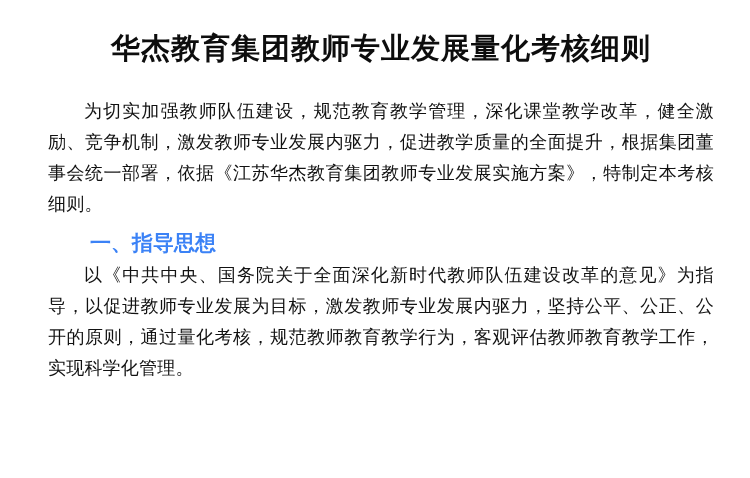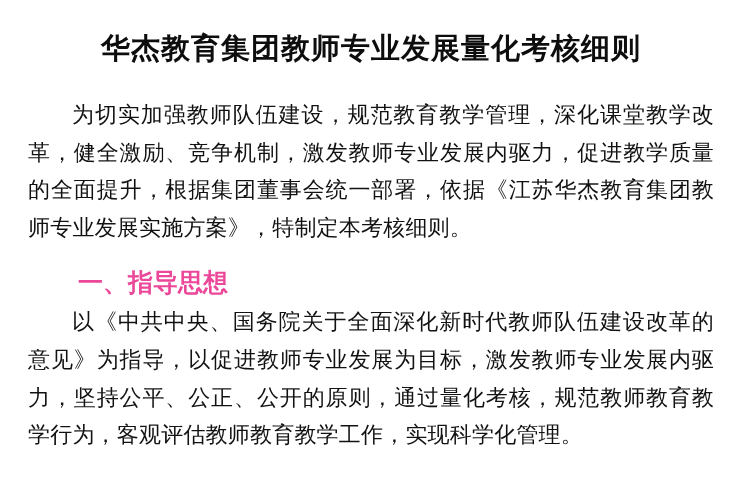--- a/index.html
+++ b/index.html
@@ -11,56 +11,56 @@
     height: 478px;
     background: #ffffff;
     font-family: "Liberation Serif", "DejaVu Serif", serif;
     color: #111111;
     overflow: hidden;
   }
   .page {
     width: 750px;
     height: 426px;
     box-sizing: border-box;
-    padding: 18px 36px 0 28px;
+    padding: 18px 36px 0 48px;
     position: relative;
   }
   .doc-title {
     text-align: center;
     font-family: "DejaVu Sans", "Liberation Sans", sans-serif;
     font-weight: bold;
     font-size: 29px;
     letter-spacing: 1px;
     line-height: 1.3;
     color: #0d0d0d;
     margin: 12px 0 0 0;
   }
   .body-block {
     margin-top: 28px;
   }
   p.para {
     margin: 0;
-    font-size: 22px;
+    font-size: 18px;
     line-height: 1.72;
     text-align: justify;
     text-justify: inter-ideograph;
     color: #121212;
     letter-spacing: 0.2px;
   }
   p.para.indent {
     text-indent: 2em;
   }
   .heading {
-    margin: 16px 0 0 0;
+    margin: 7px 0 0 0;
     font-family: "DejaVu Sans", "Liberation Sans", sans-serif;
     font-weight: bold;
-    font-size: 25px;
+    font-size: 21px;
     line-height: 1.6;
     text-indent: 2em;
-    color: #ec4899;
+    color: #3b82f6;
   }
 </style>
 </head>
 <body>
 
 <div class="page">
 
   <h1 class="doc-title">华杰教育集团教师专业发展量化考核细则</h1>
 
   <div class="body-block">

